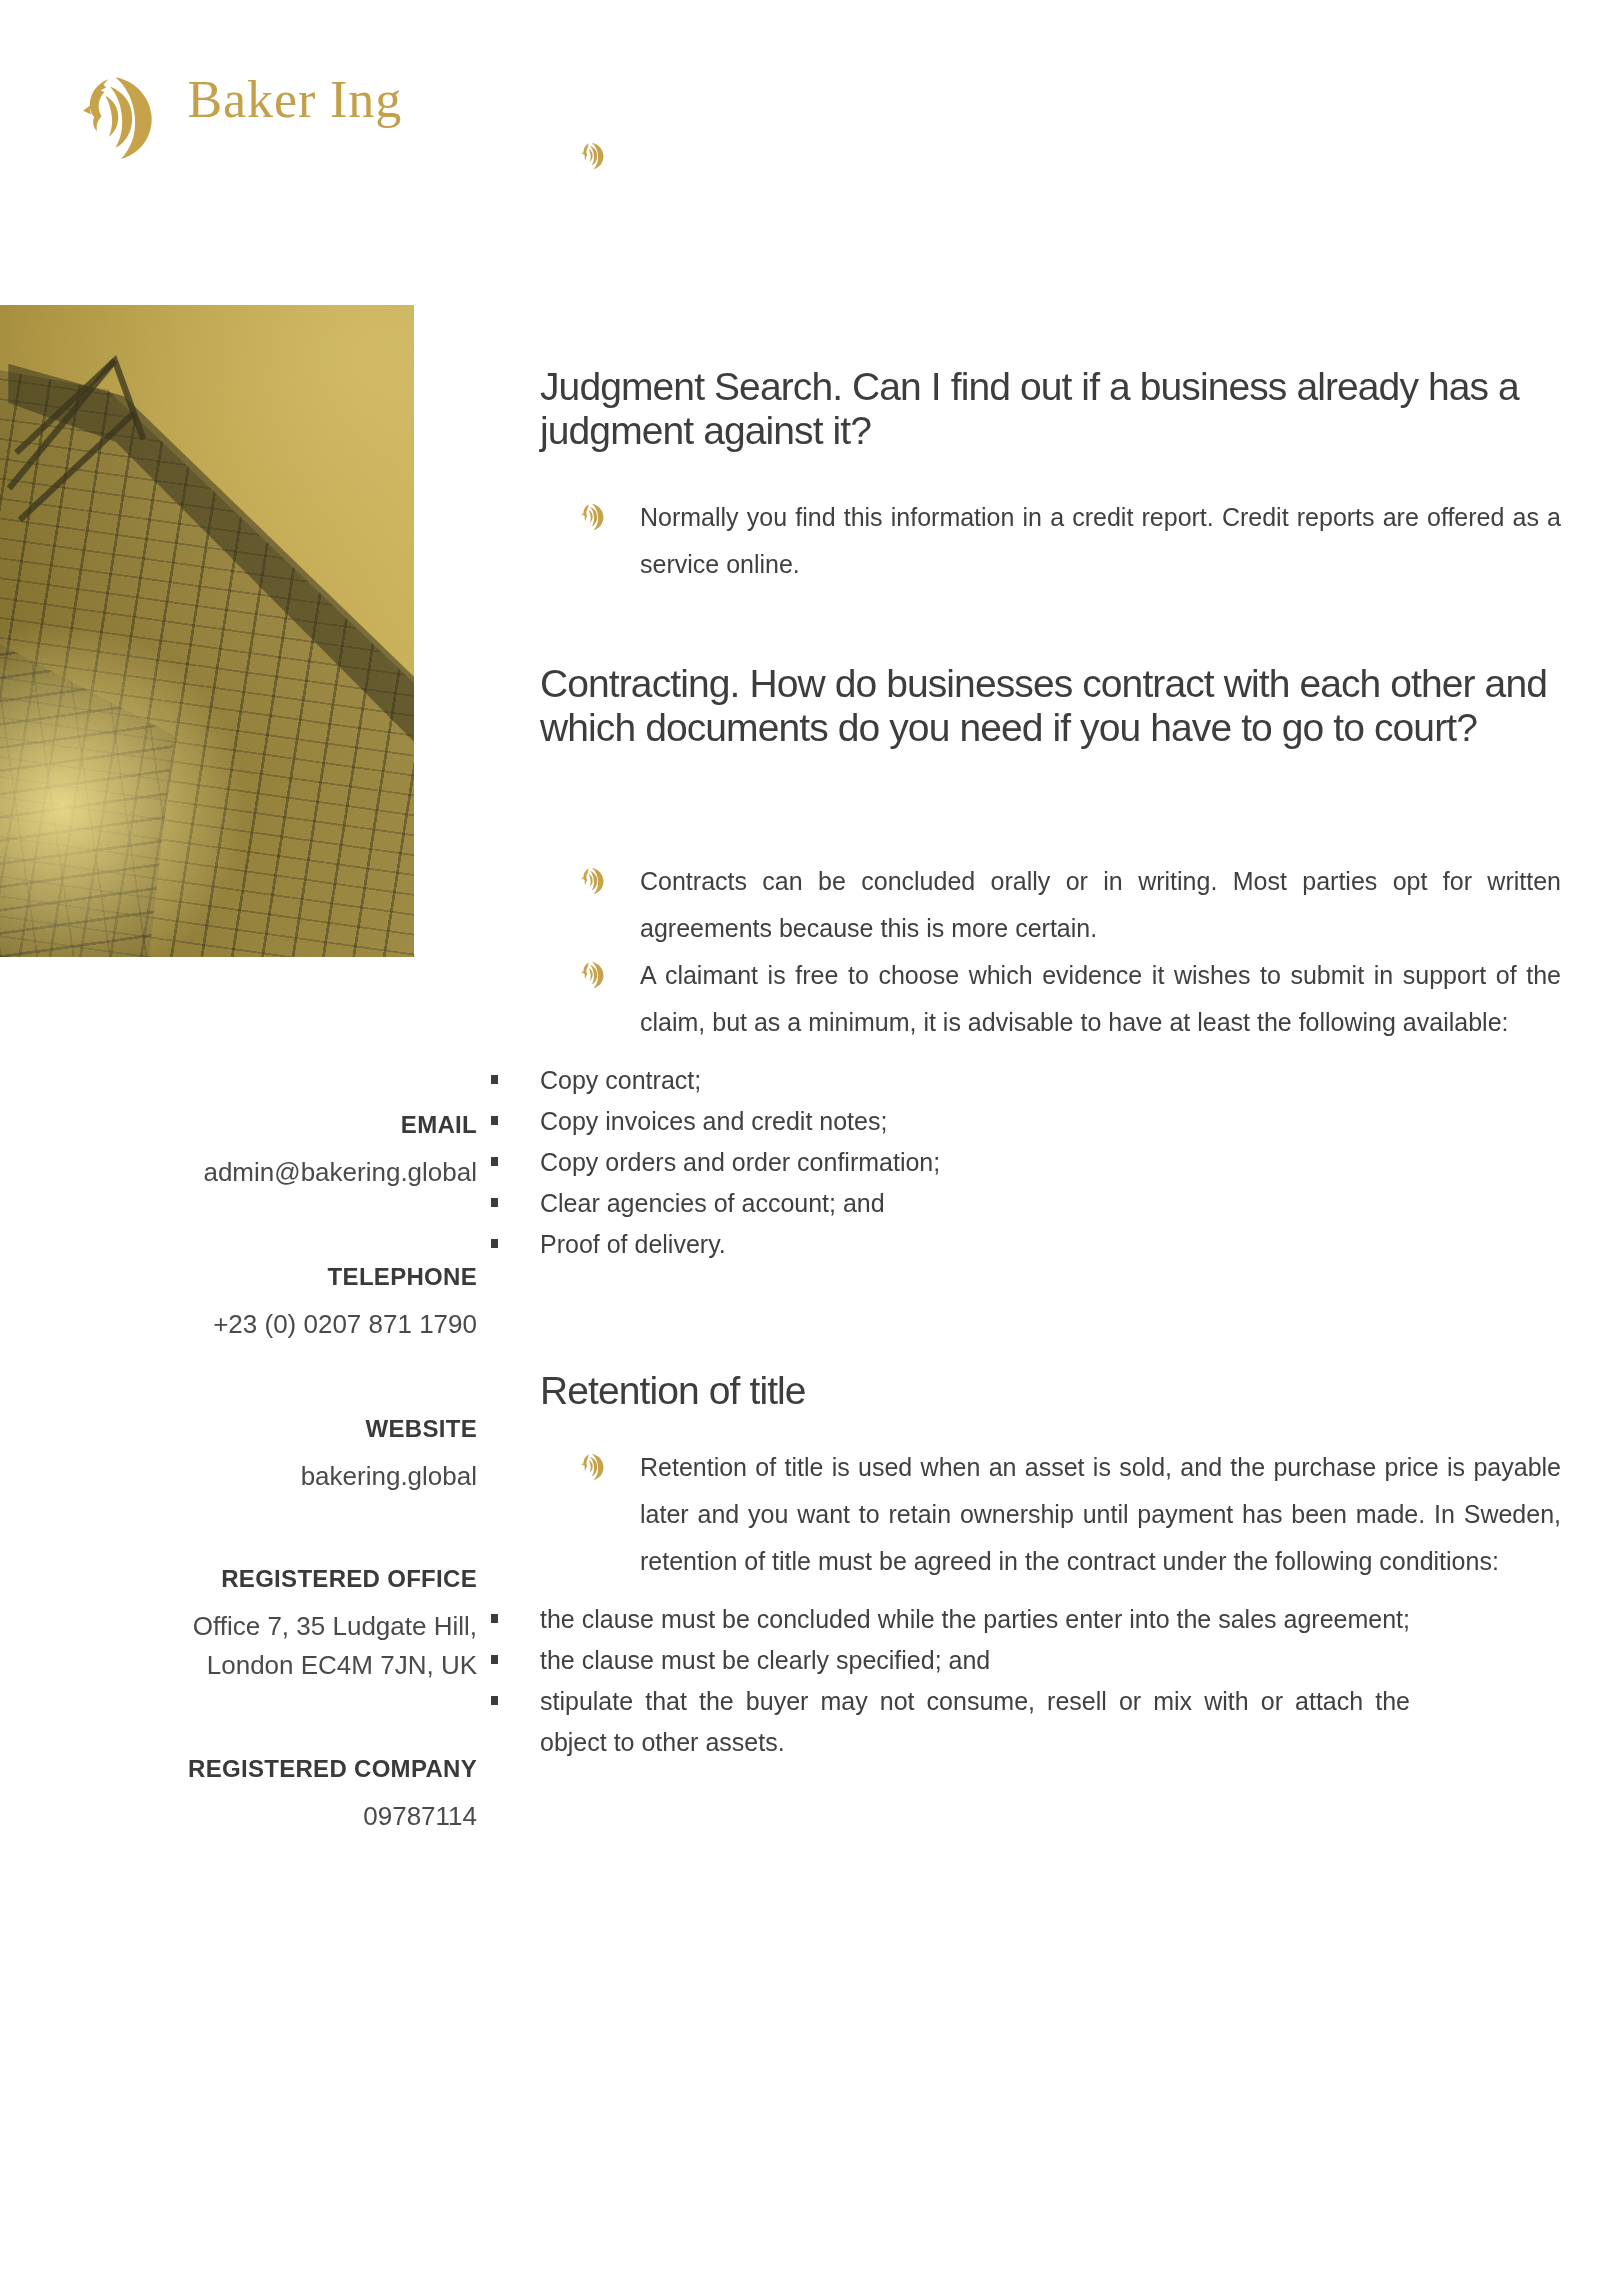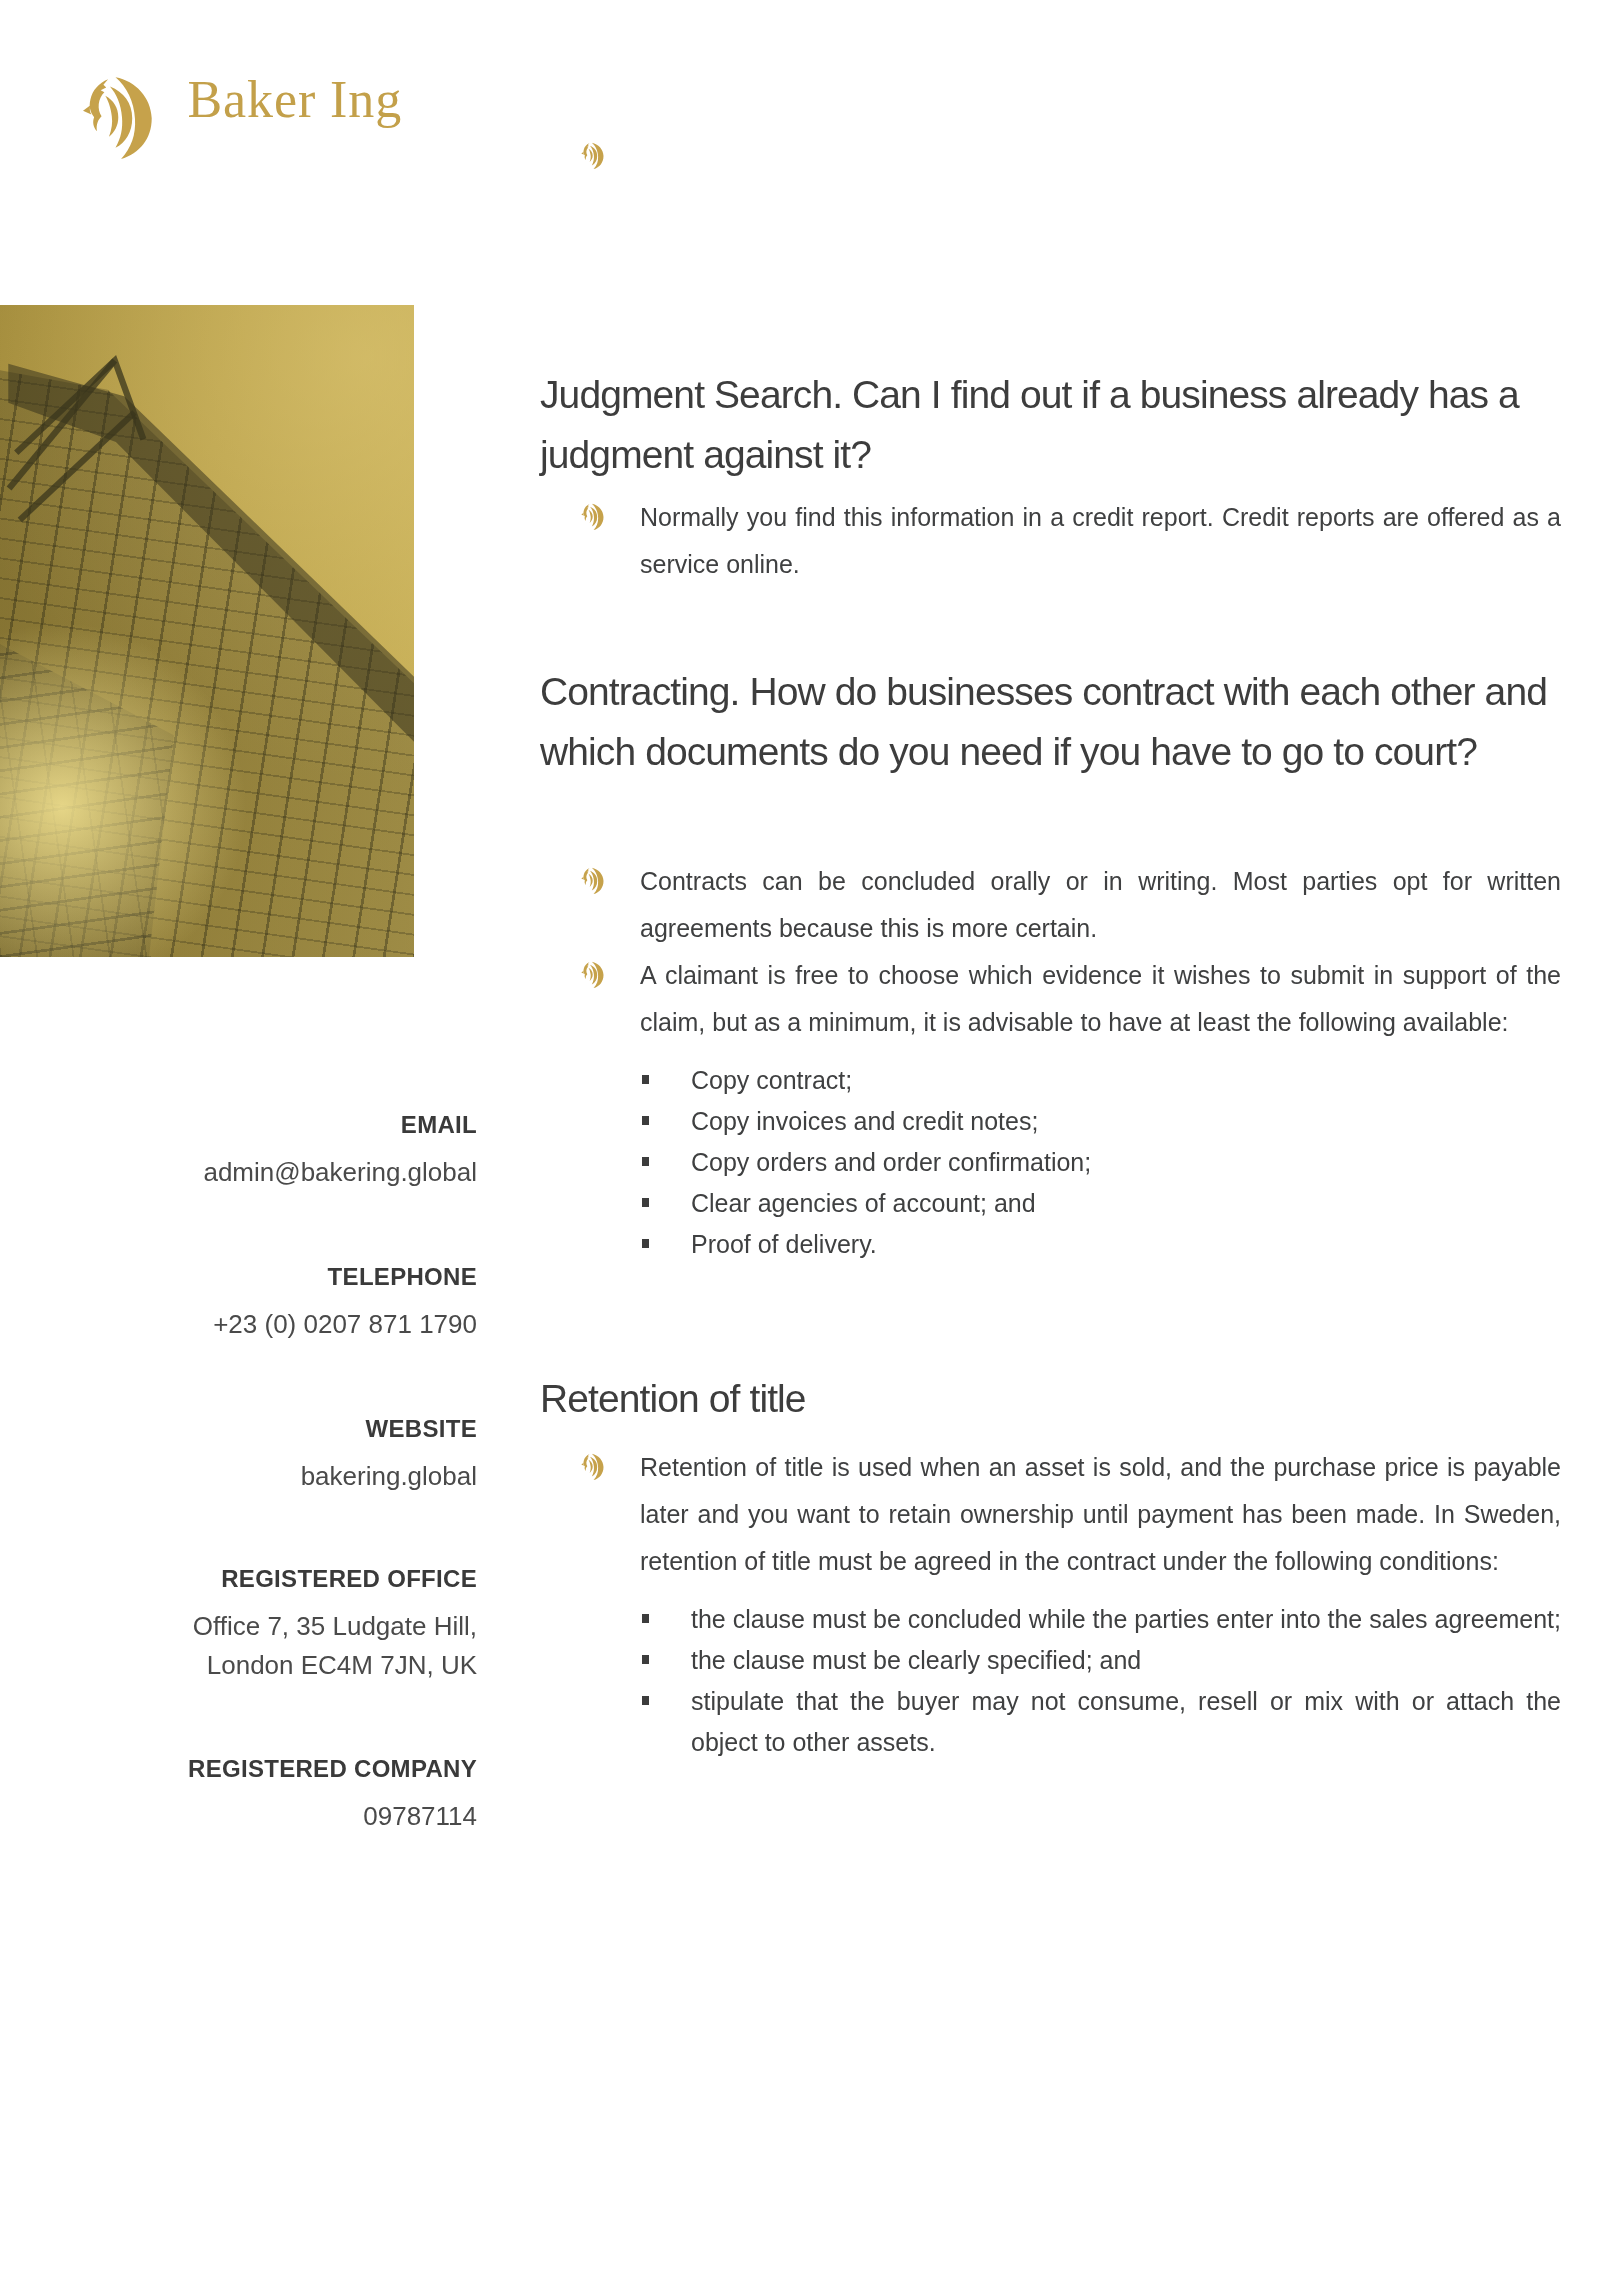--- a/index.html
+++ b/index.html
@@ -53,32 +53,32 @@
   .cgroup{position:absolute;left:101px;width:376px;text-align:right;}
   .clabel{font-size:24px;font-weight:bold;color:#3a3a3a;letter-spacing:0.3px;}
   .cvalue{font-size:26px;color:#4a4a4a;margin-top:14.3px;line-height:39px;}
   .cvalue+.cvalue{margin-top:0;}
 
   
   .content{position:absolute;left:540px;top:0;width:1025px;}
   .content .block{position:absolute;left:0;width:1025px;}
   .hd{
     position:absolute;left:0;width:1039px;
-    font-size:39px;line-height:60px;font-weight:400;
+    font-size:39px;line-height:44px;font-weight:400;
     color:#3d3d3d;letter-spacing:-0.9px;
   }
   .bullet{position:relative;}
   .bullet .licon{position:absolute;left:41px;top:7.2px;width:30px;height:33px;}
   .btext{
     margin:0 0 0 100px;width:921px;
     font-size:25px;line-height:47px;color:#3f4041;
     text-align:justify;
   }
   .subs{margin-top:14.3px;}
-  .sub{position:relative;margin-left:151px;width:870px;
+  .sub{position:relative;width:870px;
     font-size:25px;line-height:41px;color:#3f4041;text-align:justify;}
   .sub .sq{position:absolute;left:-49px;top:14.3px;width:7.2px;height:9.9px;background:#3c3c3c;}
 </style>
 </head>
 <body>
 
 <svg width="0" height="0" style="position:absolute">
   <symbol id="lion" viewBox="0 0 100 100">
     <g fill="#c6a24b">
       <path d="M36 4 C58 8 74 26 75 48 C75 70 62 86 42 92 C53 80 58 66 57 49 C56 30 48 14 36 4Z"></path>

